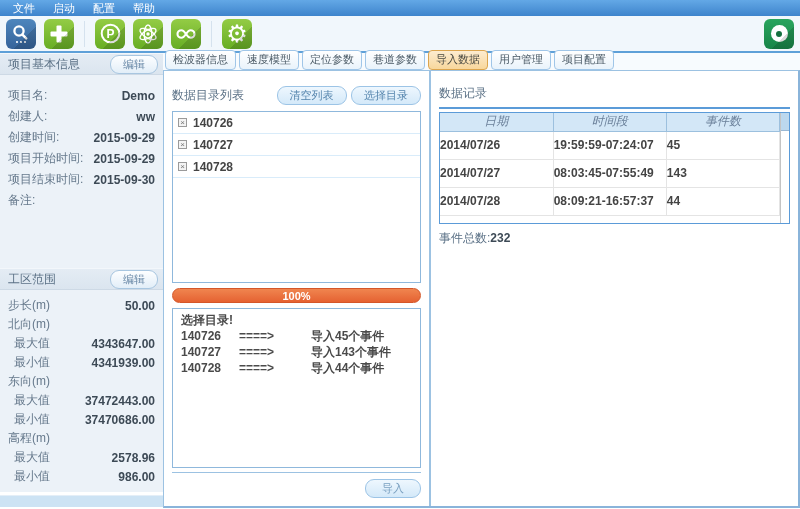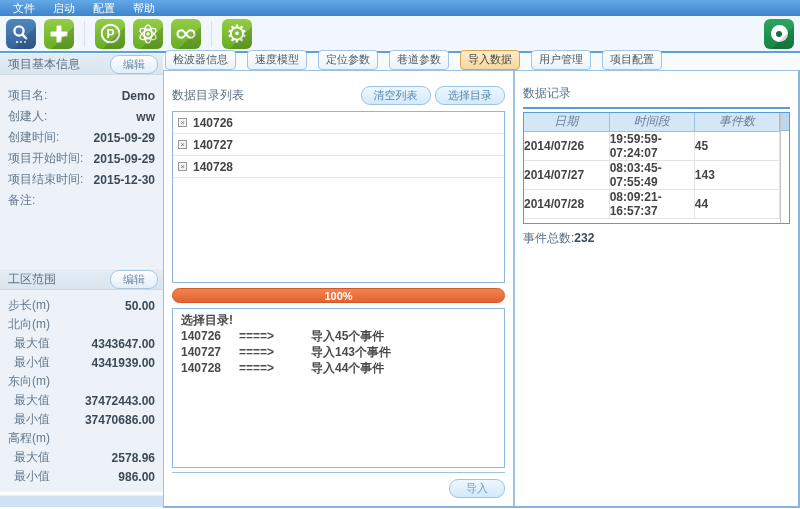--- a/index.html
+++ b/index.html
@@ -42,29 +42,29 @@
   .kv-row { height:21px; display:flex; justify-content:space-between; align-items:center; padding:0 8px; }
   .kv-label { font-size:12px; color:#66798c; }
   .kv-value { font-size:12px; font-weight:bold; color:#3d4a56; }
   .flex-spacer { flex:1; }
   .wa-list { padding:6px 0 6px 0; }
   .wa-row { height:19px; display:flex; justify-content:space-between; align-items:center; padding:0 8px; }
   .wa-row.indent { padding-left:14px; }
 
   
   .main { flex:1; display:flex; flex-direction:column; background:#f7fbfe; }
-  .tabbar { height:17px; display:flex; align-items:flex-end; gap:11px; padding-left:2px; }
+  .tabbar { height:17px; display:flex; align-items:flex-end; gap:3px; padding-left:2px; }
   .tab { font-size:11px; color:#4a5a66; padding:1px 7px 2px 7px; border:1px solid #a0c6e8;
          border-radius:4px; background:linear-gradient(180deg,#ffffff,#e9f3fb); cursor:default; white-space:nowrap; }
   .tab.active { background:linear-gradient(180deg,#fdecd0,#f8d79c); border-color:#dca54e; color:#4a4a42; }
   .tab-content { flex:1; display:flex; border:1px solid #9cc2e2; border-top:1px solid #9cc2e2;
                  border-right:2px solid #8ab4da; border-bottom:2px solid #8ab4da; background:#fff; }
 
   
-  .import-section { width:351px; border-right:2px solid #9cc2e2; padding:8px; display:flex; flex-direction:column; }
+  .import-section { width:267px; border-right:2px solid #9cc2e2; padding:8px; display:flex; flex-direction:column; }
   .list-head { display:flex; justify-content:space-between; align-items:center; margin-top:6px; }
   .sec-label { font-size:12px; color:#5b7186; }
   .blue-btn { background:linear-gradient(180deg,#eef7fe,#d4e9f9); border-color:#9cc4e6; color:#5585ad; }
   .dir-list { margin-top:6px; height:172px; border:1px solid #8fb8dc; background:#fff; overflow:hidden; }
   .dir-row { height:22px; display:flex; align-items:center; border-bottom:1px solid #d9ecfa;
              font-size:12px; font-weight:bold; color:#444; padding-left:5px; }
   .dir-x { width:9px; height:9px; border:1px solid #9a9a9a; color:#777; font-size:8px; line-height:7px;
            text-align:center; margin-right:6px; font-weight:normal; background:#f4f4f4; }
   .progress { margin-top:5px; height:15px; border-radius:8px; border:1px solid #d4572a;
               background:linear-gradient(180deg,#f0854f,#e56232); color:#fff; font-size:11px; font-weight:bold;
@@ -179,21 +179,21 @@
         <div class="kv-row">
           <span class="kv-label">创建时间:</span>
           <span class="kv-value">2015-09-29</span>
         </div>
         <div class="kv-row">
           <span class="kv-label">项目开始时间:</span>
           <span class="kv-value">2015-09-29</span>
         </div>
         <div class="kv-row">
           <span class="kv-label">项目结束时间:</span>
-          <span class="kv-value">2015-12-30</span>
+          <span class="kv-value">2015-09-30</span>
         </div>
         <div class="kv-row">
           <span class="kv-label">备注:</span>
           <span class="kv-value"></span>
         </div>
       </div>
       <div class="flex-spacer"></div>
       <div class="sec-header">
         <span class="sec-title">工区范围</span>
         <button class="pill-btn">编辑</button>

